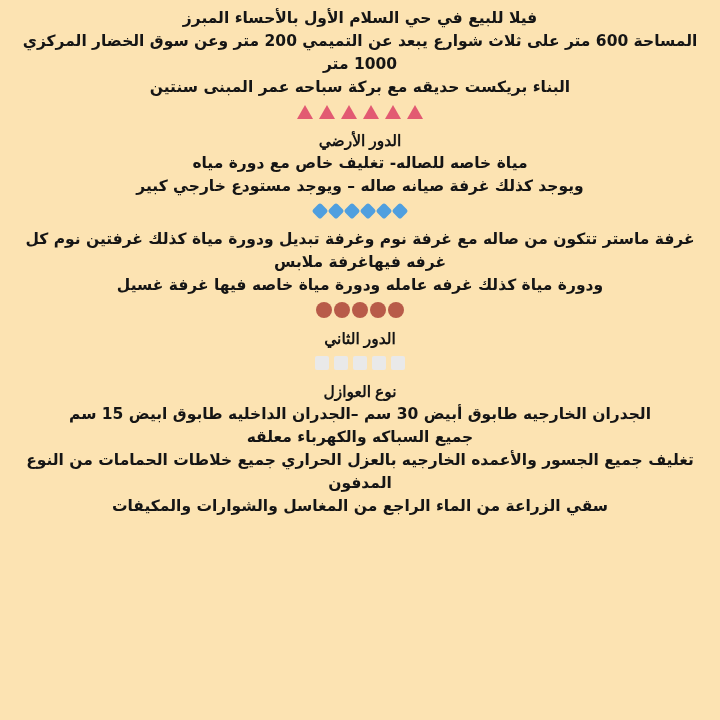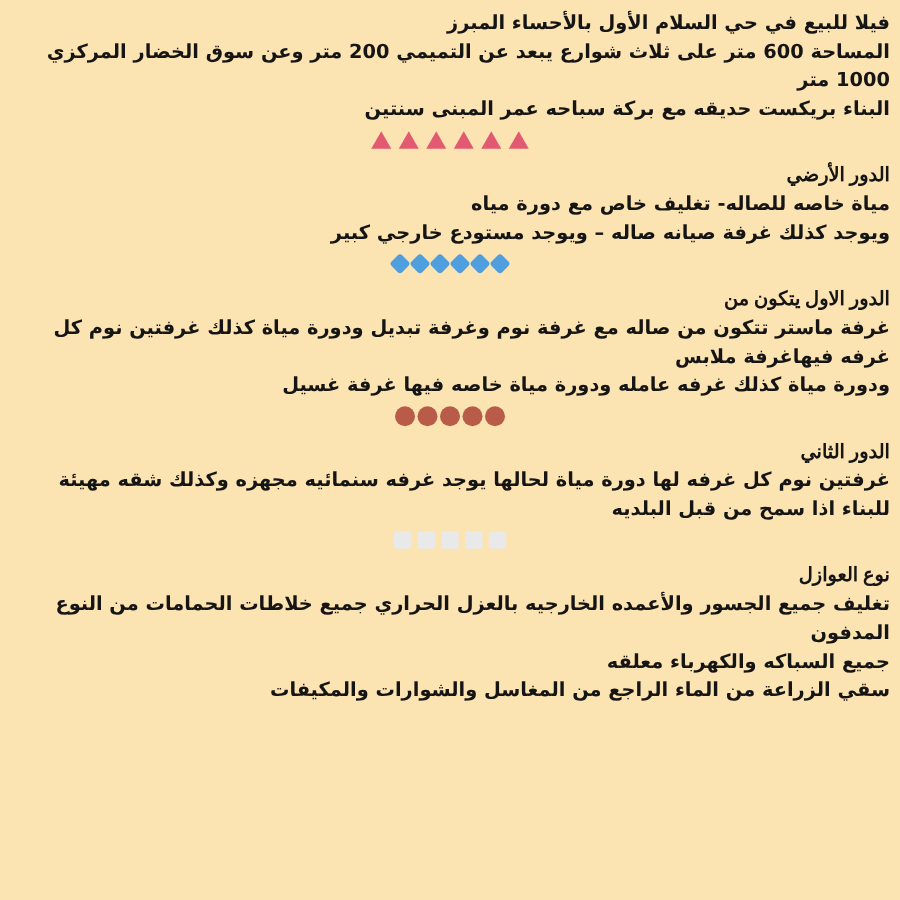--- a/index.html
+++ b/index.html
@@ -15,21 +15,21 @@
     box-sizing: border-box;
     width: 720px;
     min-height: 720px;
     padding: 7px 8px 4px;
     text-align: center;
     color: #151515;
     font-weight: 700;
     font-size: 15.5px;
     line-height: 23px;
   }
-  .line { margin: 0; padding: 0; text-align: right; }
+  .line { margin: 0; padding: 0; }
   .title, .header { font-size: 15.5px; }
   .header { margin-top: 2px; font-family: Liberation Serif, serif; }
   .sep {
     display: flex;
     justify-content: center;
     align-items: center;
     height: 16px;
     margin: 5px 0 9px;
   }
   .shape { display: inline-block; }
@@ -84,45 +84,44 @@
         <span class="shape shape-diamond" style="background: rgb(79, 159, 223);"></span>
         <span class="shape shape-diamond" style="background: rgb(79, 159, 223);"></span>
         <span class="shape shape-diamond" style="background: rgb(79, 159, 223);"></span>
         <span class="shape shape-diamond" style="background: rgb(79, 159, 223);"></span>
         <span class="shape shape-diamond" style="background: rgb(79, 159, 223);"></span>
         <span class="shape shape-diamond" style="background: rgb(79, 159, 223);"></span>
       </div>
   </section>
 
   <section>
-    <h2 class="line header">الدور الاول يتكون من</h2>
     <p class="line">غرفة ماستر تتكون من صاله مع غرفة نوم وغرفة تبديل ودورة مياة كذلك غرفتين نوم كل غرفه فيهاغرفة ملابس</p>
     <p class="line">ودورة مياة كذلك غرفه عامله ودورة مياة خاصه فيها غرفة غسيل</p>
     <div class="sep">
         <span class="shape shape-circle" style="background: rgb(184, 91, 73);"></span>
         <span class="shape shape-circle" style="background: rgb(184, 91, 73);"></span>
         <span class="shape shape-circle" style="background: rgb(184, 91, 73);"></span>
         <span class="shape shape-circle" style="background: rgb(184, 91, 73);"></span>
         <span class="shape shape-circle" style="background: rgb(184, 91, 73);"></span>
       </div>
   </section>
 
   <section>
     <h2 class="line header">الدور الثاني</h2>
-    <p class="line">غرفتين نوم كل غرفه لها دورة مياة لحالها يوجد غرفه سنمائيه مجهزه وكذلك شقه مهيئة للبناء اذا سمح من قبل البلديه</p>
     <div class="sep">
         <span class="shape shape-square" style="background: rgb(233, 233, 233);"></span>
         <span class="shape shape-square" style="background: rgb(233, 233, 233);"></span>
         <span class="shape shape-square" style="background: rgb(233, 233, 233);"></span>
         <span class="shape shape-square" style="background: rgb(233, 233, 233);"></span>
         <span class="shape shape-square" style="background: rgb(233, 233, 233);"></span>
       </div>
   </section>
 
   <section>
     <h2 class="line header">نوع العوازل</h2>
+    <p class="line">الجدران الخارجيه طابوق أبيض 30 سم –الجدران الداخليه طابوق ابيض 15 سم</p>
+    <p class="line">جميع السباكه والكهرباء معلقه</p>
     <p class="line">تغليف جميع الجسور والأعمده الخارجيه بالعزل الحراري جميع خلاطات الحمامات من النوع المدفون</p>
-    <p class="line">جميع السباكه والكهرباء معلقه</p>
     <p class="line">سقي الزراعة من الماء الراجع من المغاسل والشوارات والمكيفات</p>
 
   </section>
 
 </div>
 
 </body></html>

